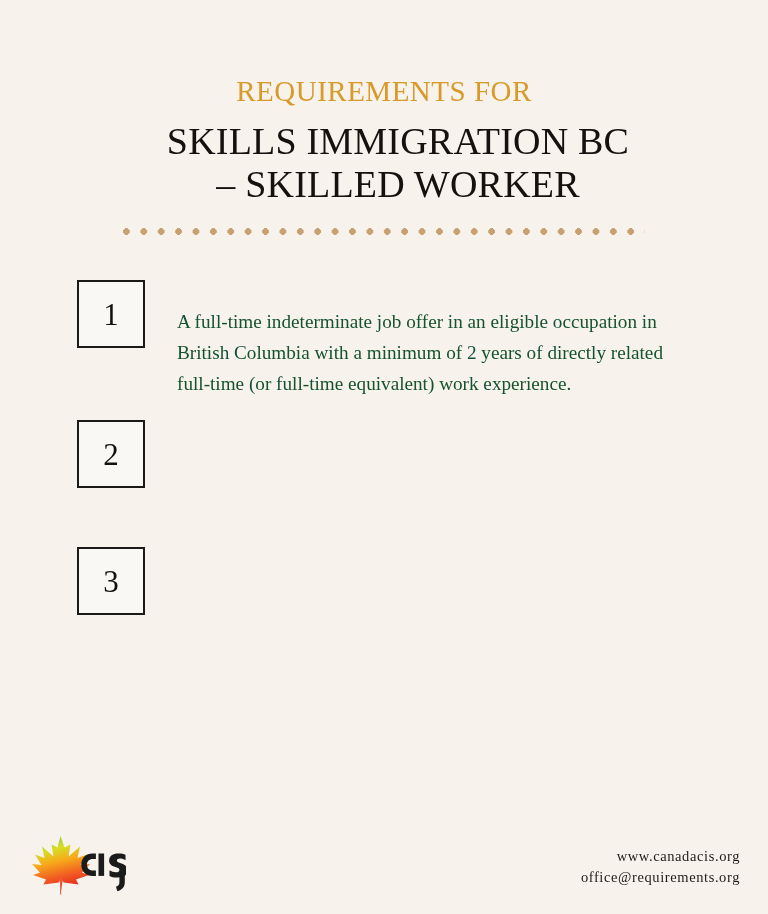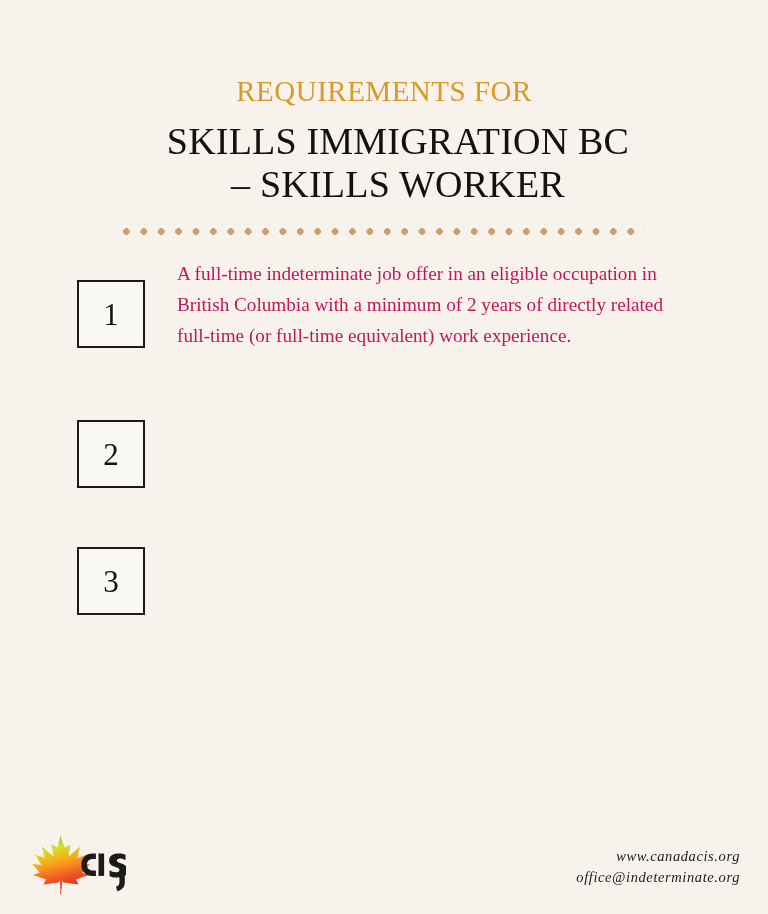--- a/index.html
+++ b/index.html
@@ -101,22 +101,23 @@
   .req-item-2 .num-box,
   .req-item-3 .num-box {
     margin-top: 2px;
   }
 
   .req-text {
     margin-left: 32px;
     font-family: "Liberation Serif", serif;
     font-size: 19.2px;
     line-height: 31px;
-    color: #be185d;
+    color: #14532d;
     max-width: 516px;
+    margin-top: 48px;
   }
 
   
   .footer {
     position: absolute;
     left: 0;
     bottom: 0;
     width: 768px;
     height: 110px;
   }
@@ -137,33 +138,32 @@
     text-align: right;
     font-family: "Liberation Serif", serif;
     font-size: 14.5px;
     line-height: 21px;
     color: #1e1b19;
     letter-spacing: 0.6px;
   }
   .contact-line {
     display: block;
     white-space: nowrap;
-    font-style: italic;
   }
 </style>
 </head>
 <body>
 
 <div class="poster">
 
   <div class="header">
     <div class="eyebrow">REQUIREMENTS FOR</div>
     <h1 class="headline">
       <span class="headline-line">SKILLS IMMIGRATION BC</span>
-      <span class="headline-line">– SKILLS WORKER</span>
+      <span class="headline-line">– SKILLED WORKER</span>
     </h1>
     <div class="divider"></div>
   </div>
 
   <ul class="req-list">
 
     <li class="req-item req-item-1">
       <div class="num-box">1</div>
       <div class="req-text">A full-time indeterminate job offer in an eligible occupation in British Columbia with a minimum of 2 years of directly related full-time (or full-time equivalent) work experience.</div>
     </li>
@@ -214,18 +214,18 @@
                    l0 5.3 c0 2.3-1.2 3.6-3.4 4.2 l1.3 4.4 c4.7-1.1 7.5-4.1 7.5-8.9
                    l0-6.6 c1.6-1.3 2.5-3.2 2.5-5.6 0-3.6-2.2-5.6-6.6-6.9
                    -2.9-0.8-3.8-1.4-3.8-2.6 0-1.2 1.1-2 3.1-2 1.9 0 3.8 0.6 5.5 1.6
                    l0-5.4 c-1.8-0.9-4-1.3-6.3-1.3 z"></path>
         </g>
       </svg>
     </div>
 
     <div class="contact">
       <span class="contact-line">www.canadacis.org</span>
-      <span class="contact-line">office@indeterminate.org</span>
+      <span class="contact-line">office@requirements.org</span>
     </div>
 
   </div>
 
 </div>
 
 </body></html>

